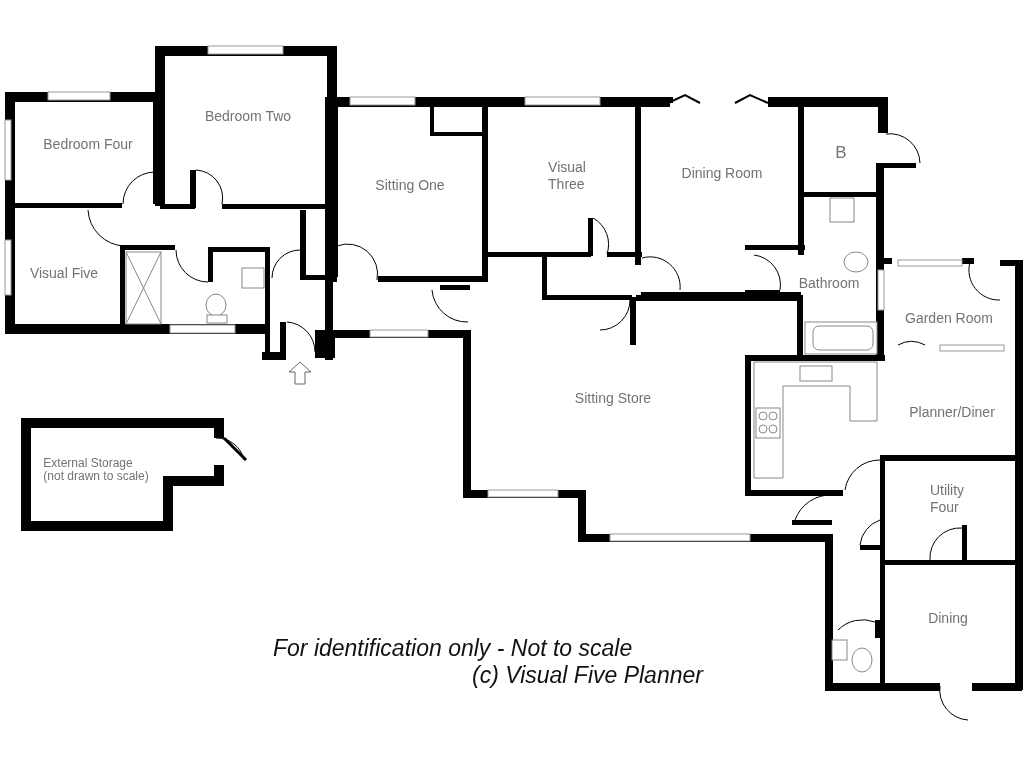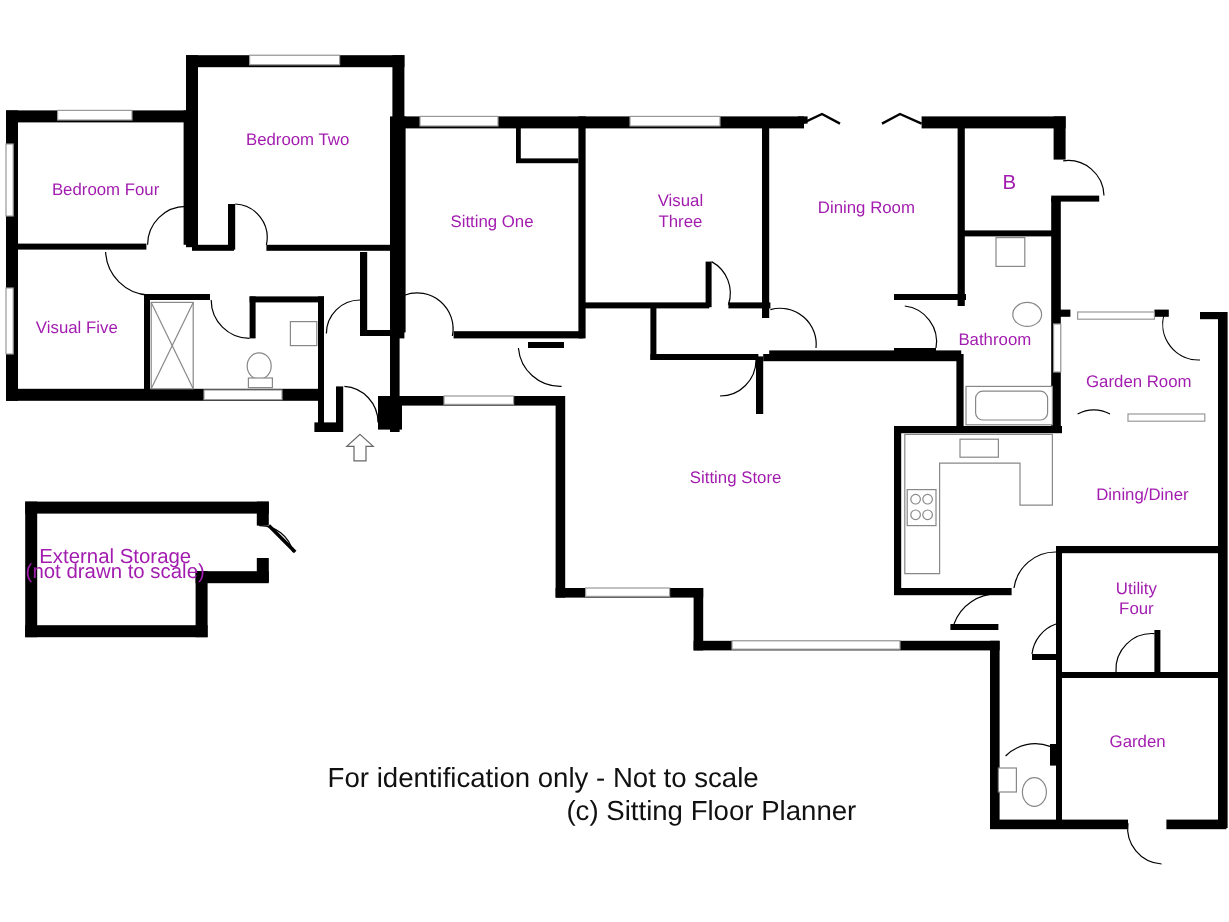--- a/index.html
+++ b/index.html
@@ -2,24 +2,24 @@
 <html><head>
 <meta charset="utf-8">
 <style>
   html, body { margin: 0; padding: 0; background: #ffffff; }
   body { width: 1024px; height: 768px; position: relative; overflow: hidden; font-family: "Liberation Sans", sans-serif; }
   #plan { position: absolute; left: 0; top: 0; width: 1024px; height: 768px; }
   .wall { fill: #000; }
   .thin { stroke: #000; stroke-width: 1; fill: none; }
   .fix { stroke: #888; stroke-width: 1; fill: #fff; }
   .win { fill: #fff; stroke: #999; stroke-width: 1; }
-  .label { position: absolute; color: #a21caf; font-size: 14px; text-align: center; line-height: 17px; white-space: nowrap; transform: translate(-50%, -50%); }
-  .label.small { font-size: 17px; line-height: 13px; }
+  .label { position: absolute; color: #737373; font-size: 14px; line-height: 17px; white-space: nowrap; transform: translate(-50%, -50%); }
+  .label.small { font-size: 12px; line-height: 13px; }
   .label.big { font-size: 17px; }
-  .note { position: absolute; font-size: 23px; color: #111; white-space: nowrap; }
+  .note { position: absolute; font-size: 23px; color: #111; white-space: nowrap; font-style: italic; }
 </style>
 </head>
 <body>
 
 <svg id="plan" viewBox="0 0 1024 768" xmlns="http://www.w3.org/2000/svg">
   <g>
 
     <rect class="wall" x="5" y="92" width="10" height="242"></rect>
     <rect class="wall" x="5" y="92" width="155" height="10"></rect>
     <rect class="wall" x="5" y="324" width="265" height="10"></rect>
@@ -178,32 +178,32 @@
     <rect class="fix" x="756" y="408" width="24" height="30"></rect>
     <circle class="fix" cx="763" cy="416" r="4"></circle>
       <circle class="fix" cx="773" cy="416" r="4"></circle>
     <circle class="fix" cx="763" cy="429" r="4"></circle>
       <circle class="fix" cx="773" cy="429" r="4"></circle>
   </g>
 
   <path d="M300 362 L311 372 L305 372 L305 384 L295 384 L295 372 L289 372 Z" fill="#fff" stroke="#666" stroke-width="1"></path>
 </svg>
 
-<div class="label" style="left:88px;top:158px">Bedroom Four</div>
+<div class="label" style="left:88px;top:144px">Bedroom Four</div>
 <div class="label" style="left:248px;top:116px">Bedroom Two</div>
 <div class="label" style="left:410px;top:185px">Sitting One</div>
 <div class="label" style="left:567px;top:176px;white-space:pre">Visual
 Three</div>
 <div class="label" style="left:722px;top:173px">Dining Room</div>
 <div class="label big" style="left:841px;top:152px">B</div>
 <div class="label" style="left:64px;top:273px">Visual Five</div>
 <div class="label" style="left:829px;top:283px">Bathroom</div>
 <div class="label" style="left:949px;top:318px">Garden Room</div>
 <div class="label" style="left:613px;top:398px">Sitting Store</div>
-<div class="label" style="left:952px;top:412px">Dining/Diner</div>
+<div class="label" style="left:952px;top:412px">Planner/Diner</div>
 <div class="label" style="left:947px;top:499px;white-space:pre">Utility
 Four</div>
-<div class="label" style="left:948px;top:618px">Garden</div>
+<div class="label" style="left:948px;top:618px">Dining</div>
 <div class="label small" style="left:96px;top:470px;white-space:pre">External Storage
 (not drawn to scale)</div>
 
 <div class="note" style="left:273px;top:635px">For identification only - Not to scale</div>
-<div class="note" style="left:472px;top:662px">(c) Sitting Floor Planner</div>
+<div class="note" style="left:472px;top:662px">(c) Visual Five Planner</div>
 
 </body></html>

